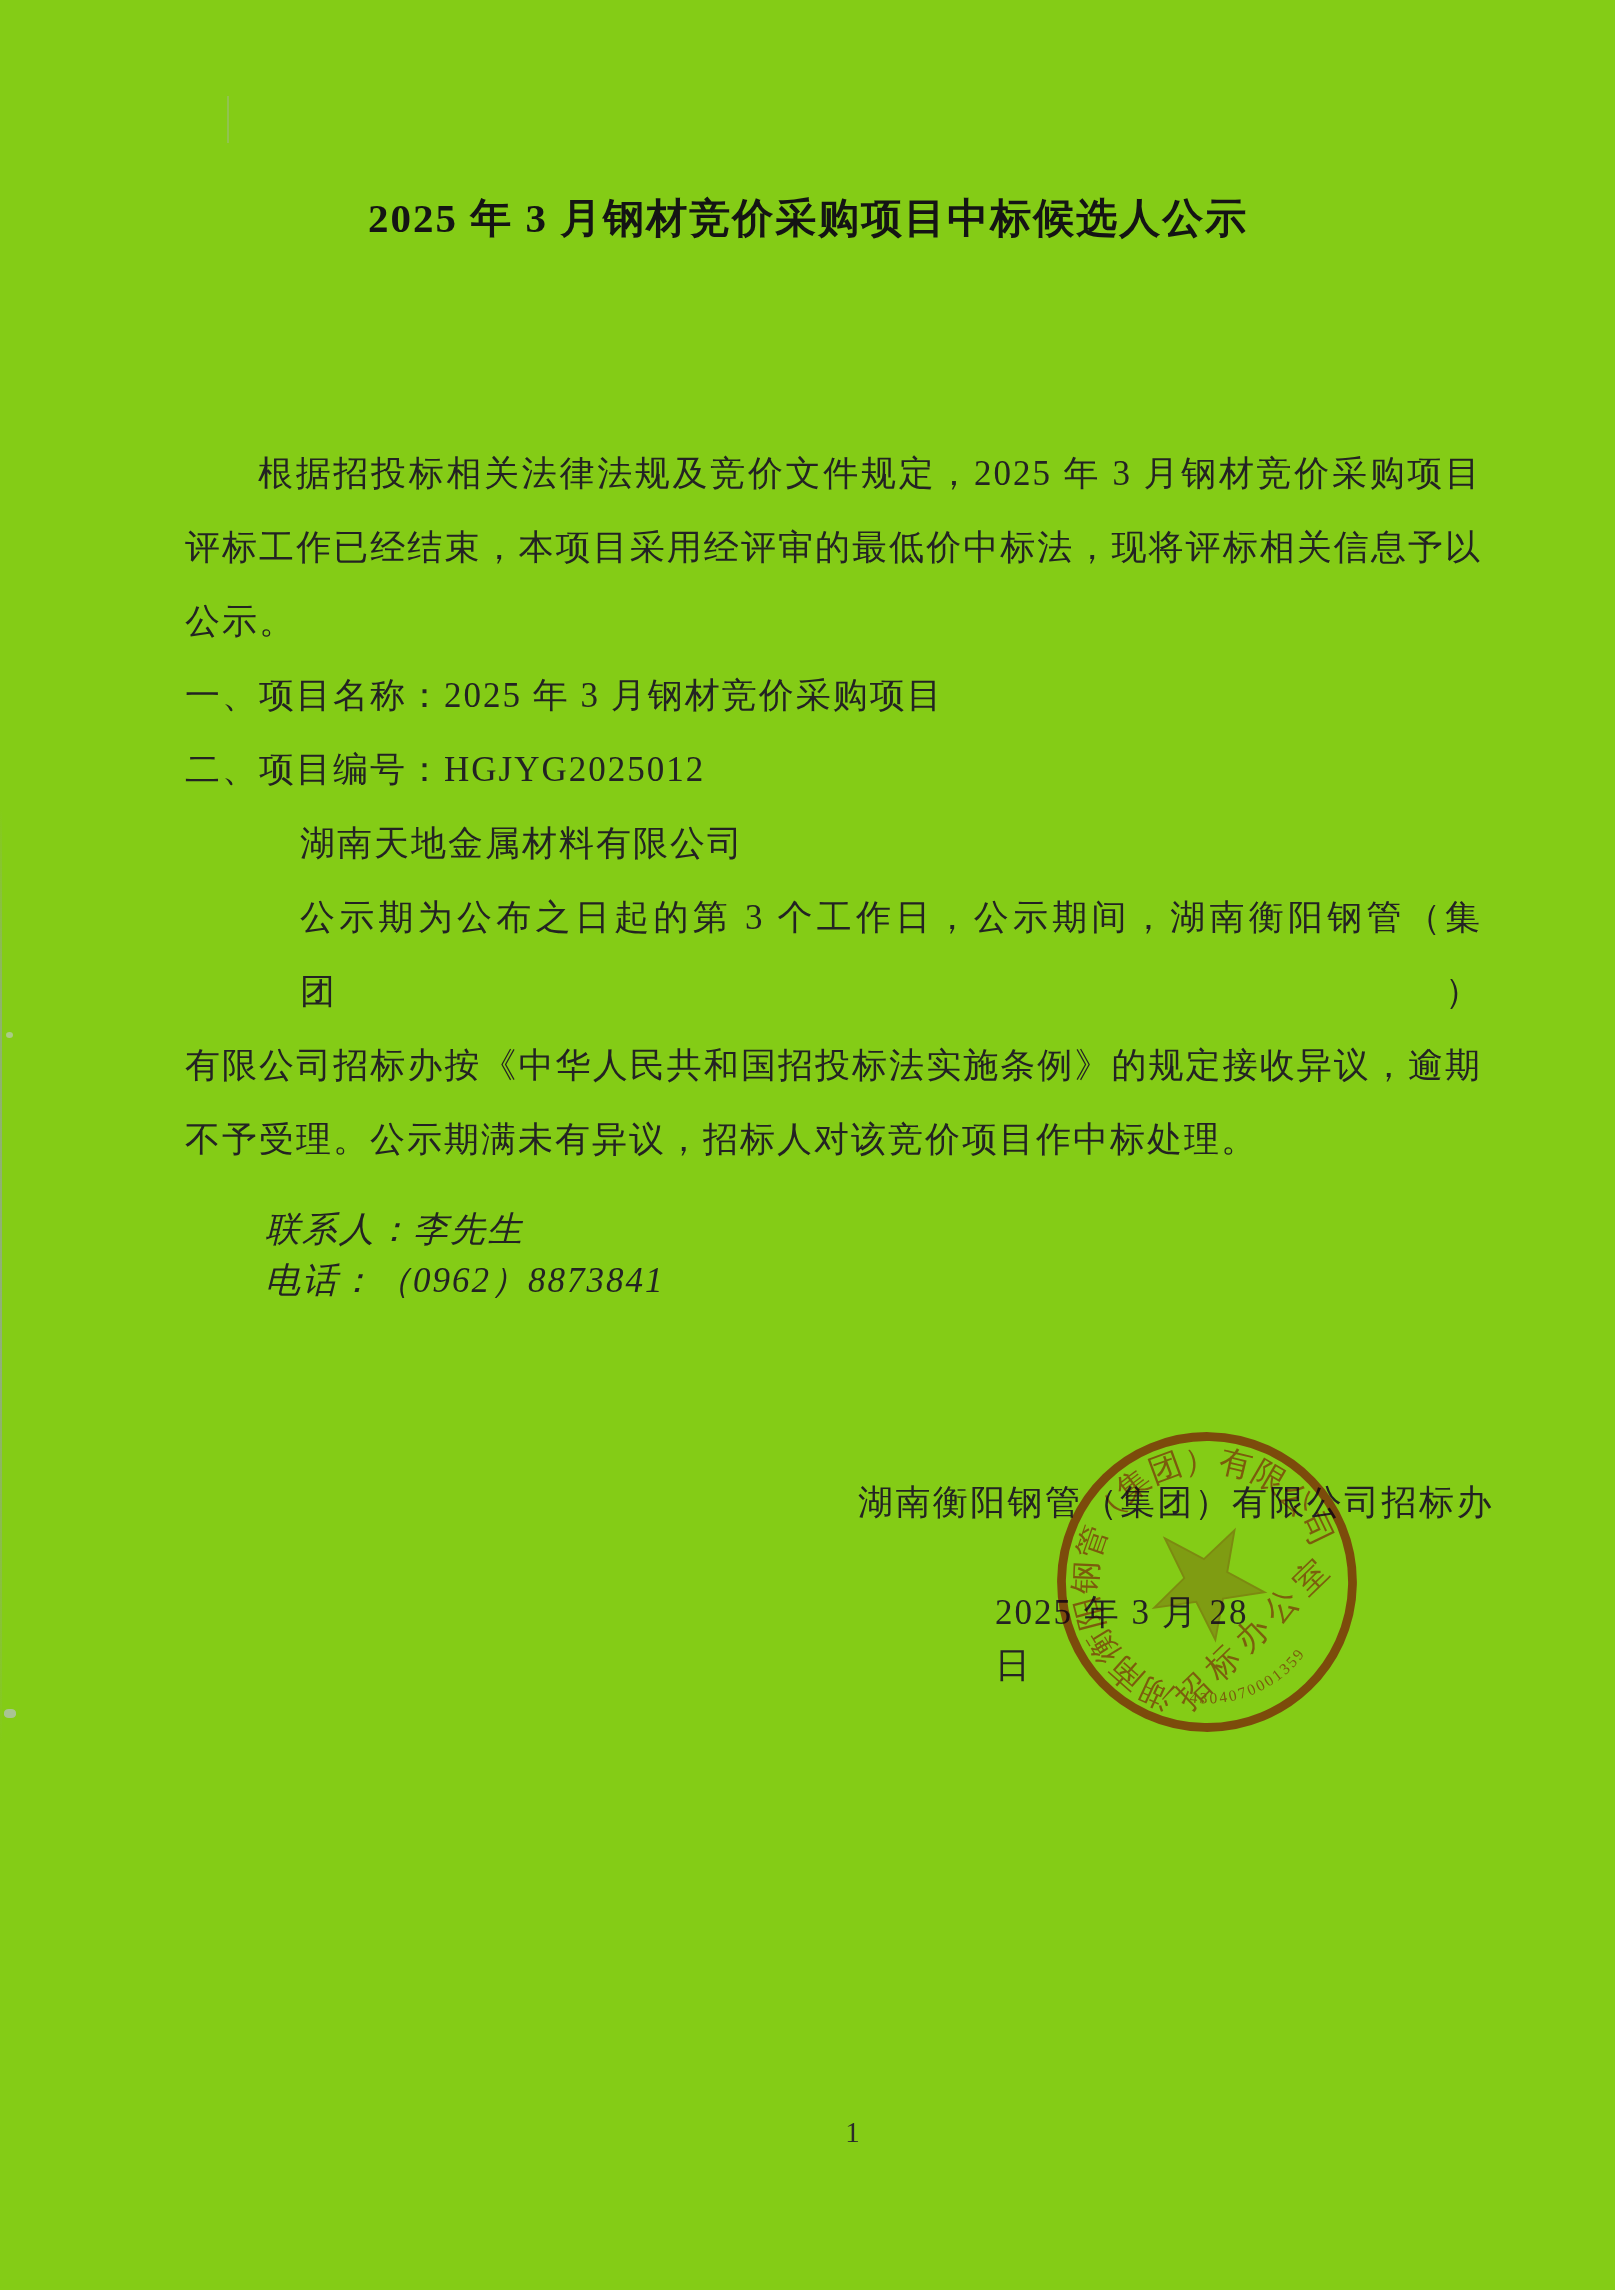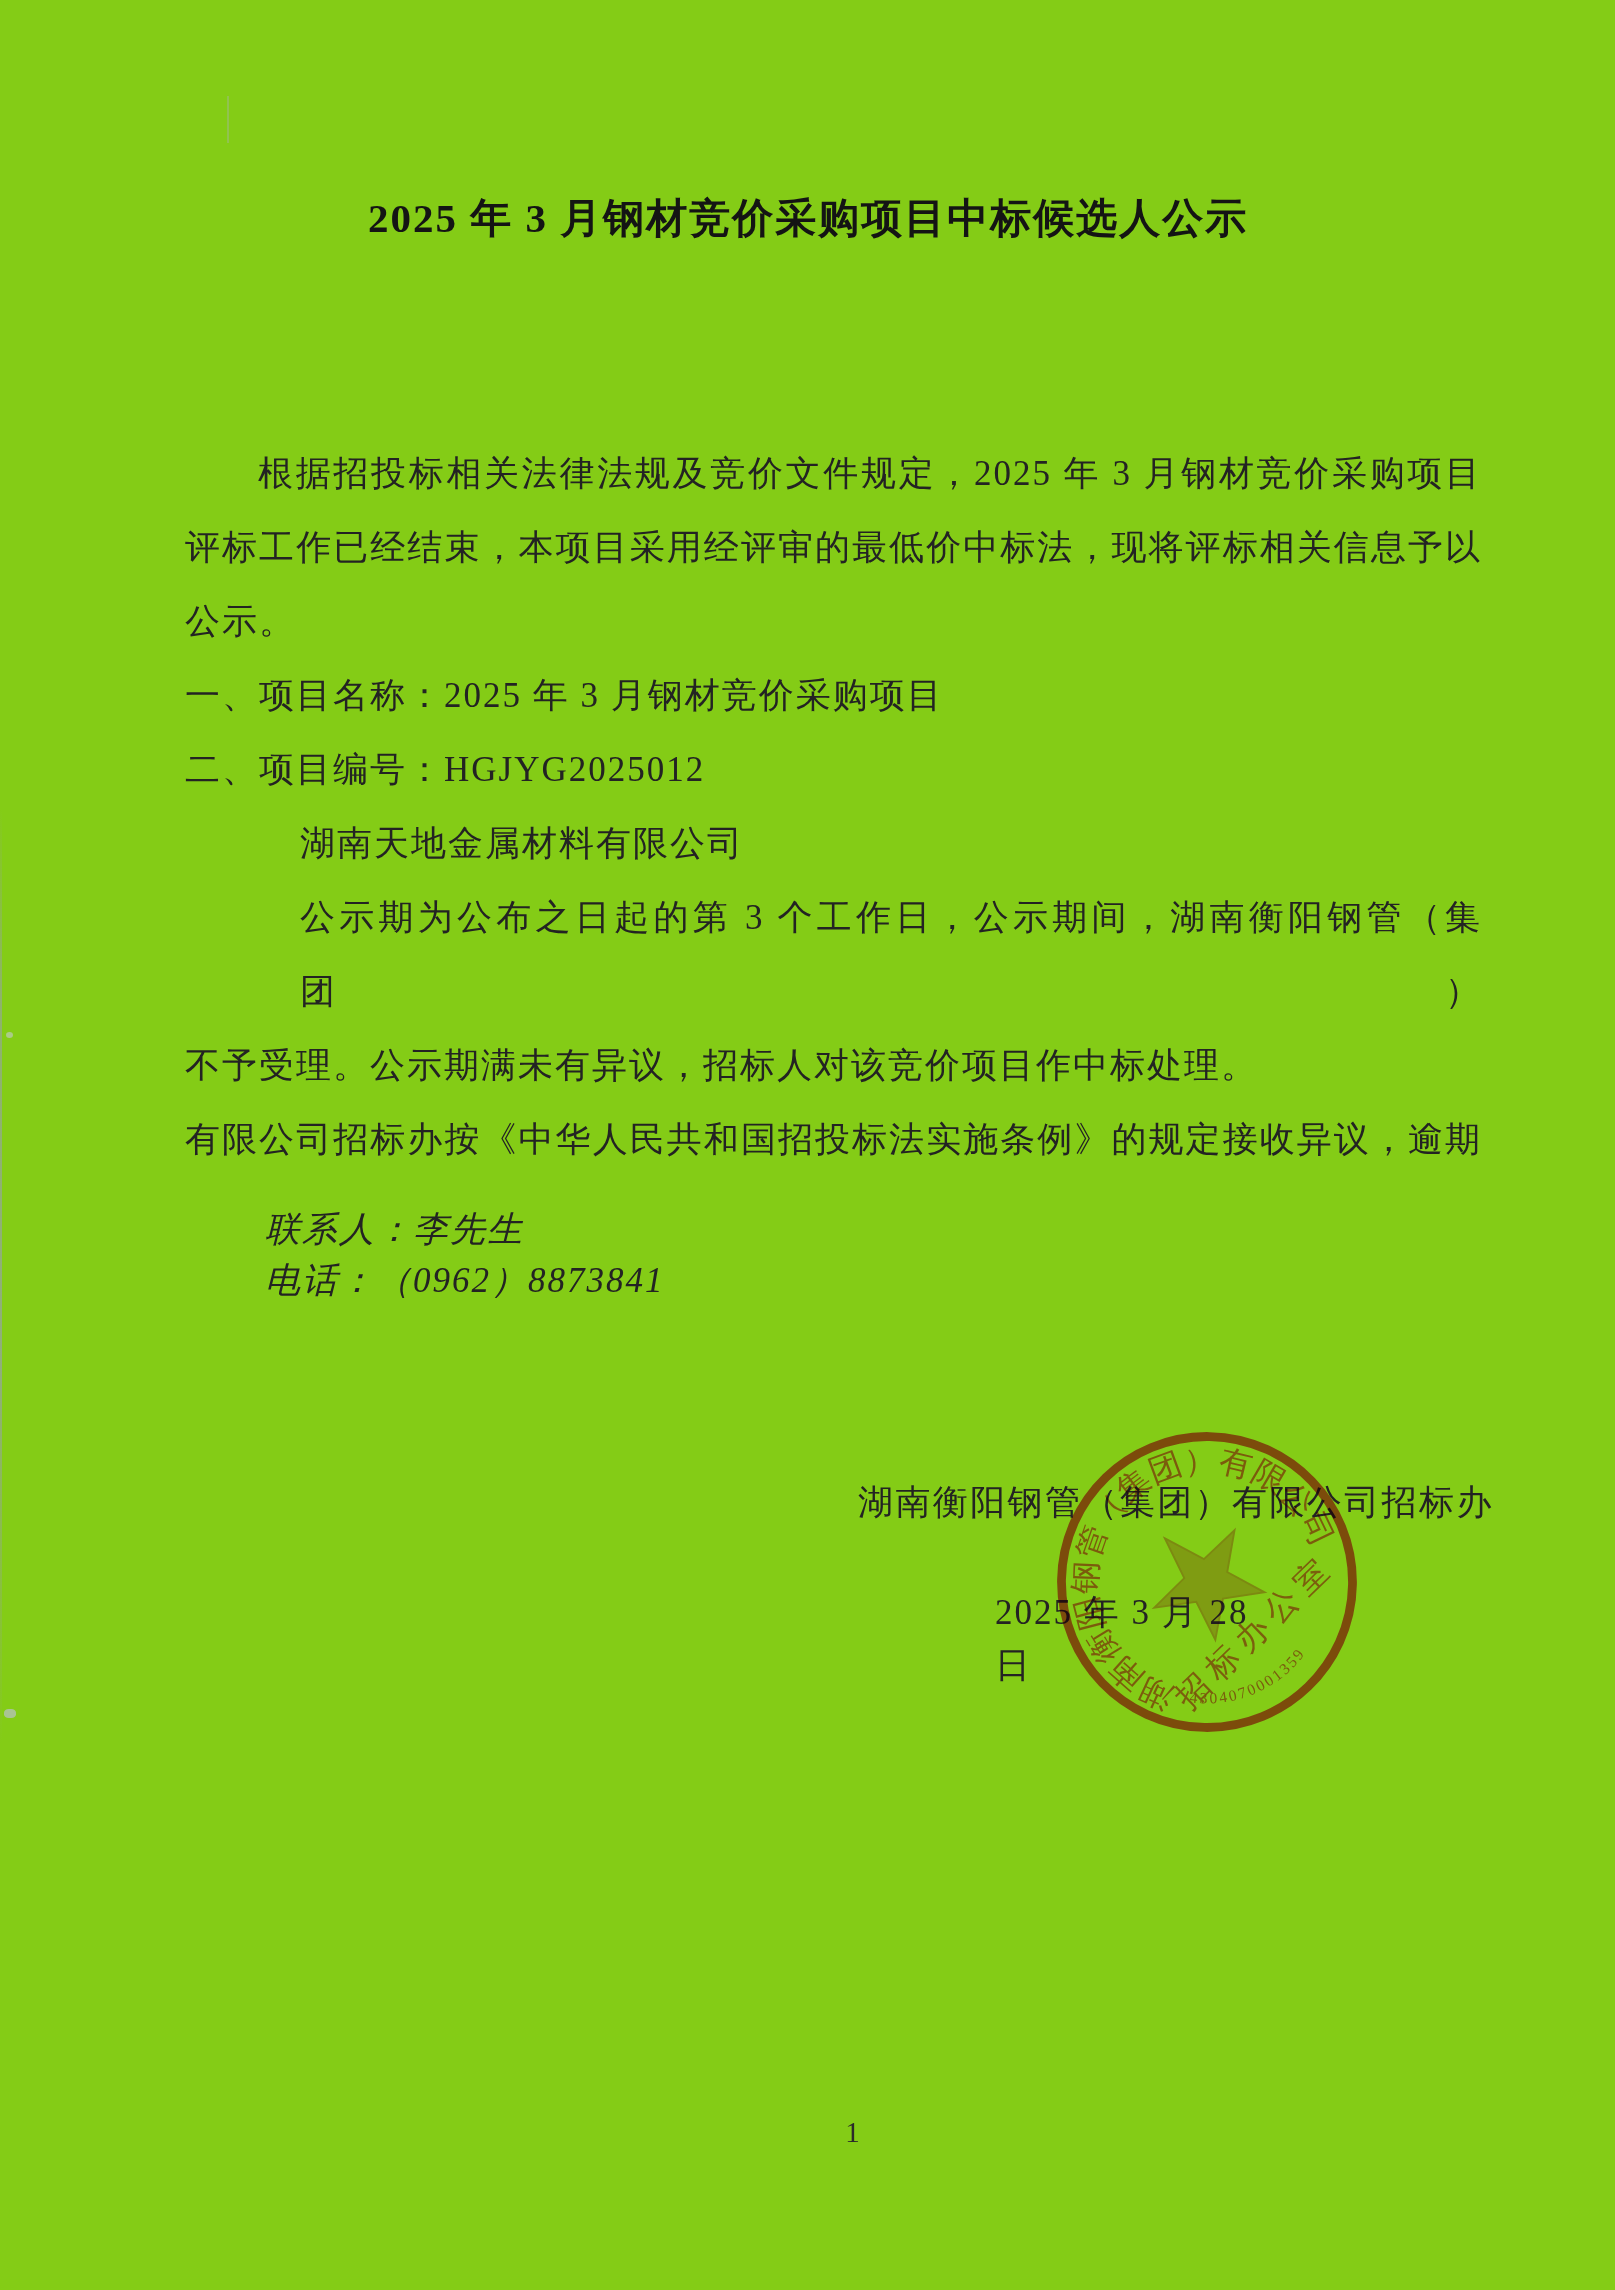--- a/index.html
+++ b/index.html
@@ -70,22 +70,22 @@
   <div class="doc-title">2025 年 3 月钢材竞价采购项目中标候选人公示</div>
 
   <div class="body-flow">
     <div class="line jl ind2">根据招投标相关法律法规及竞价文件规定，2025 年 3 月钢材竞价采购项目</div>
     <div class="line jl">评标工作已经结束，本项目采用经评审的最低价中标法，现将评标相关信息予以</div>
     <div class="line">公示。</div>
     <div class="line">一、项目名称：2025 年 3 月钢材竞价采购项目</div>
     <div class="line">二、项目编号：HGJYG2025012</div>
     <div class="line ind3">湖南天地金属材料有限公司</div>
     <div class="line jl ind3">公示期为公布之日起的第 3 个工作日，公示期间，湖南衡阳钢管（集团）</div>
+    <div class="line jl">有限公司招标办按《中华人民共和国招投标法实施条例》的规定接收异议，逾期</div>
     <div class="line">不予受理。公示期满未有异议，招标人对该竞价项目作中标处理。</div>
-    <div class="line jl">有限公司招标办按《中华人民共和国招投标法实施条例》的规定接收异议，逾期</div>
   </div>
 
   <div class="contact">
     <div class="row">联系人：李先生</div>
     <div class="row">电话：（0962）8873841</div>
   </div>
 
   <div class="sig-org">湖南衡阳钢管（集团）有限公司招标办</div>
   <div class="sig-date">2025 年 3 月 28 日</div>
 

